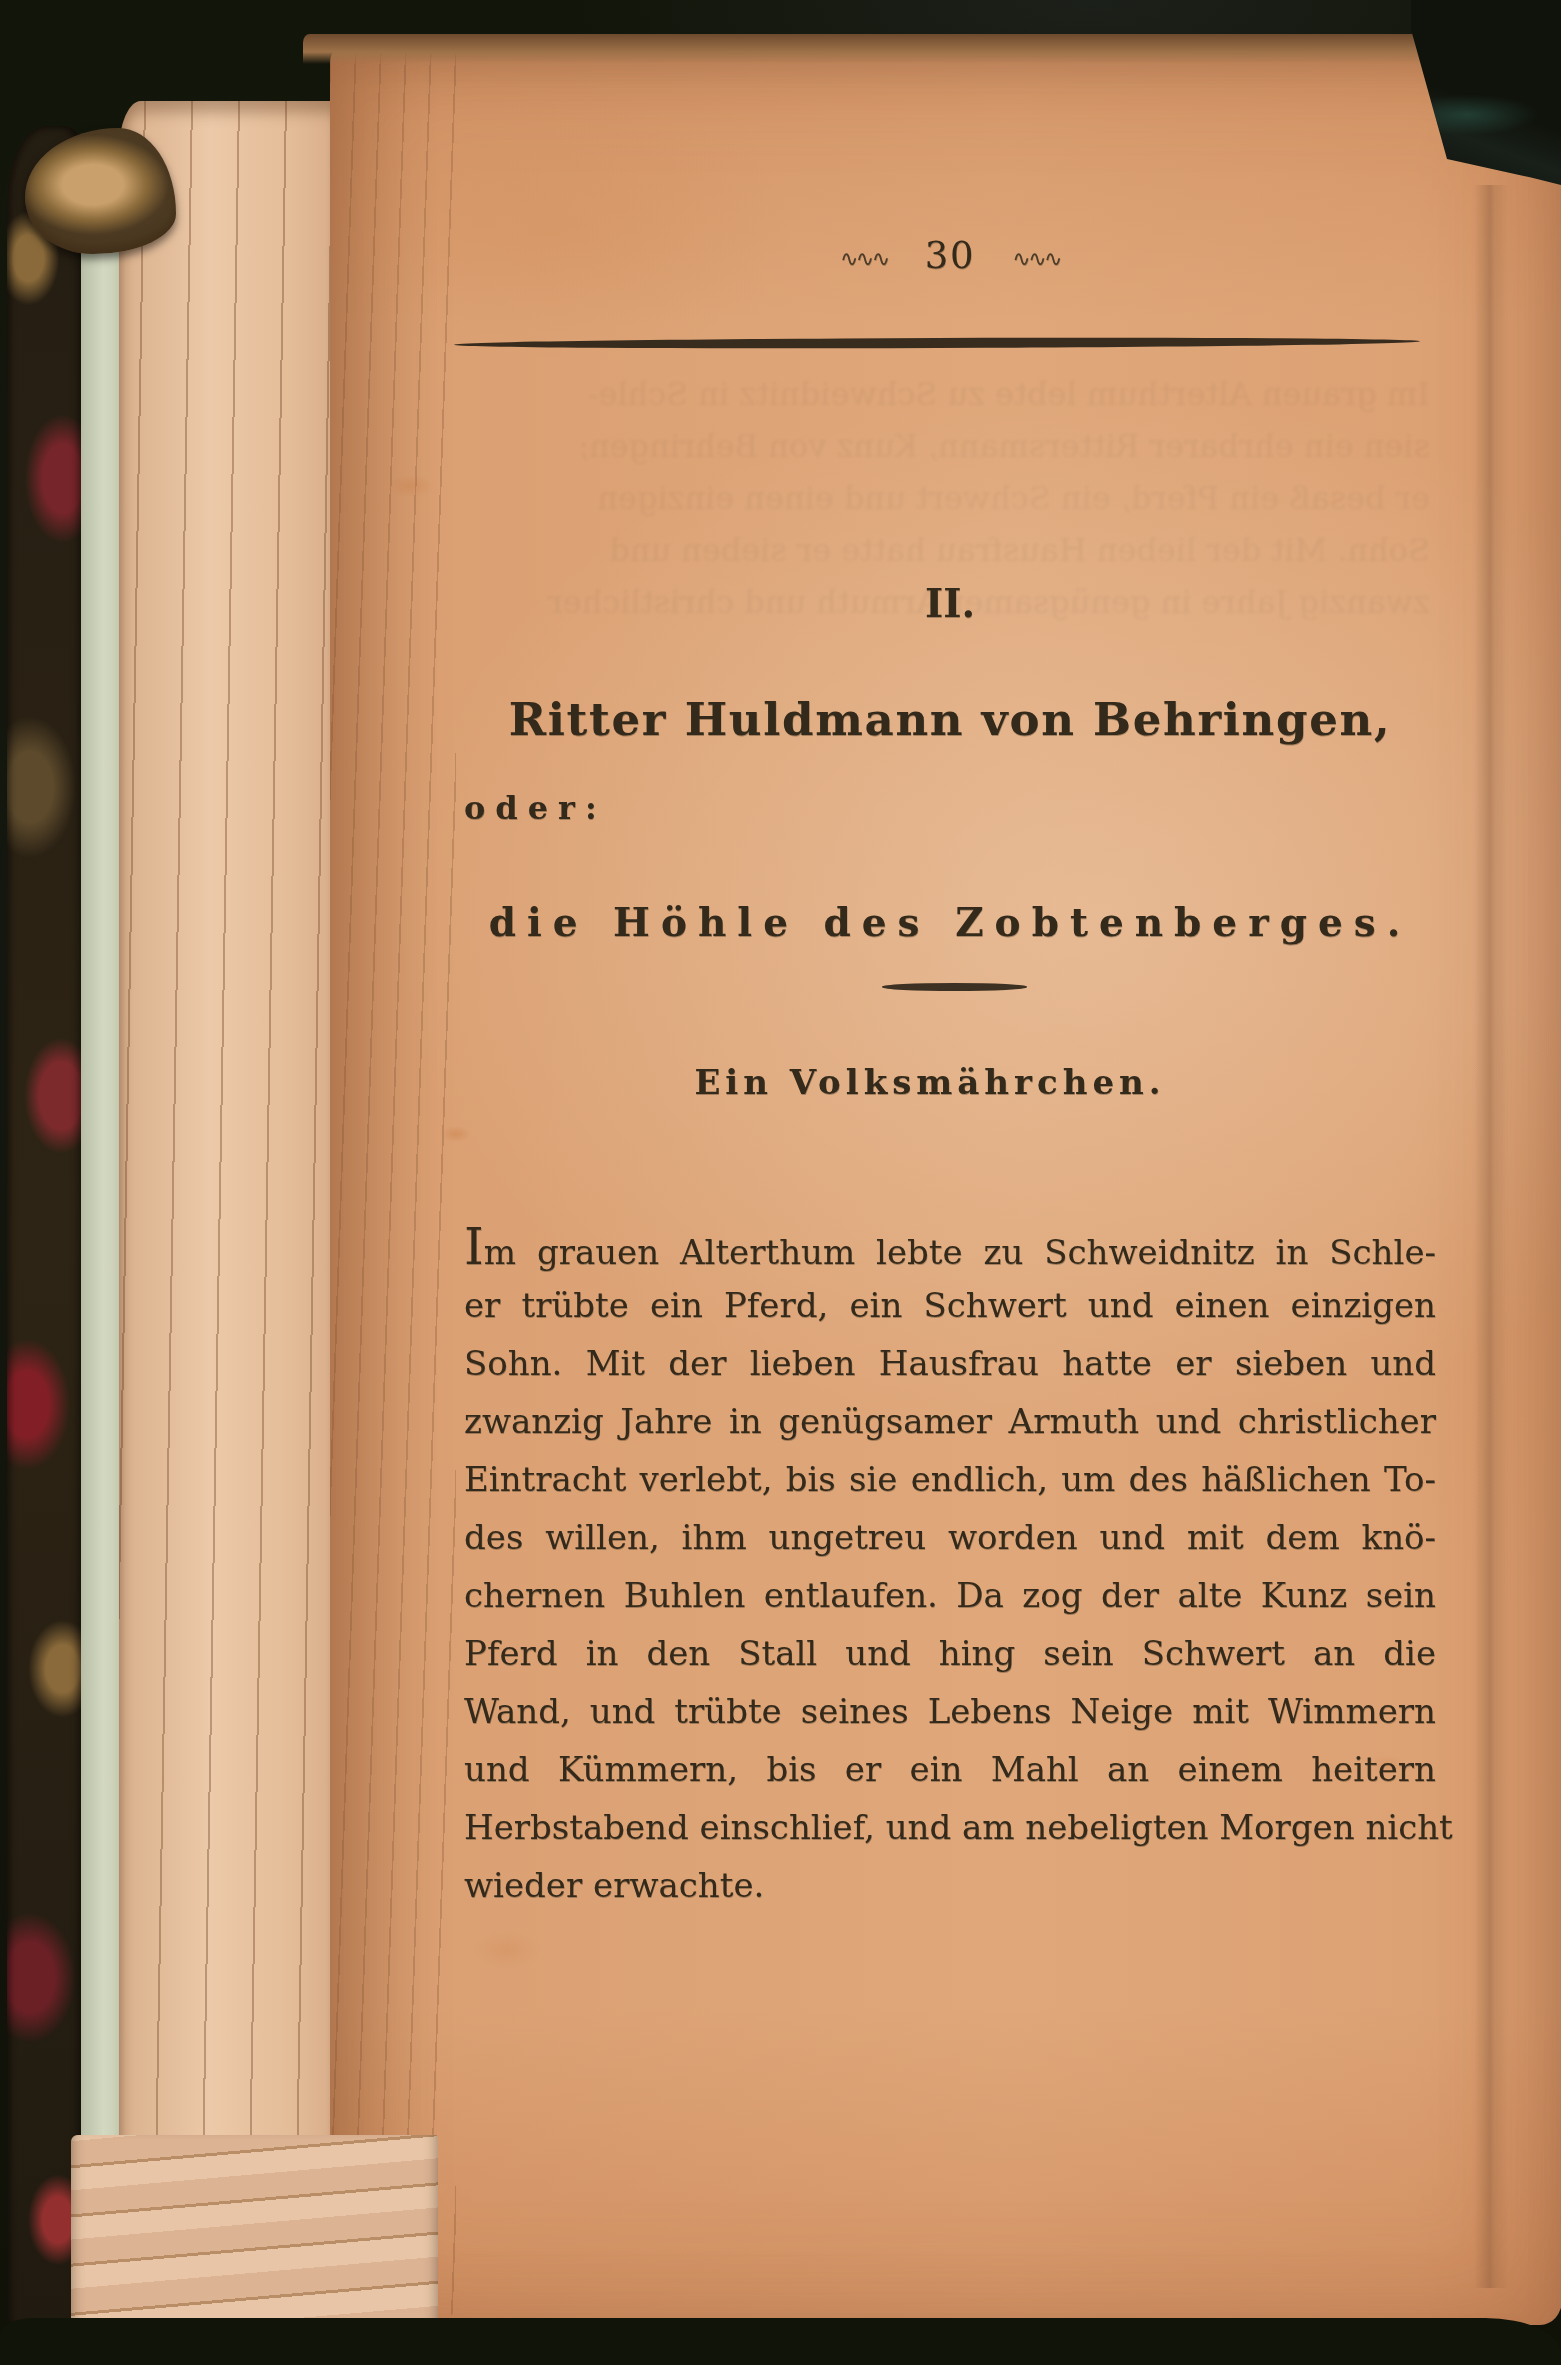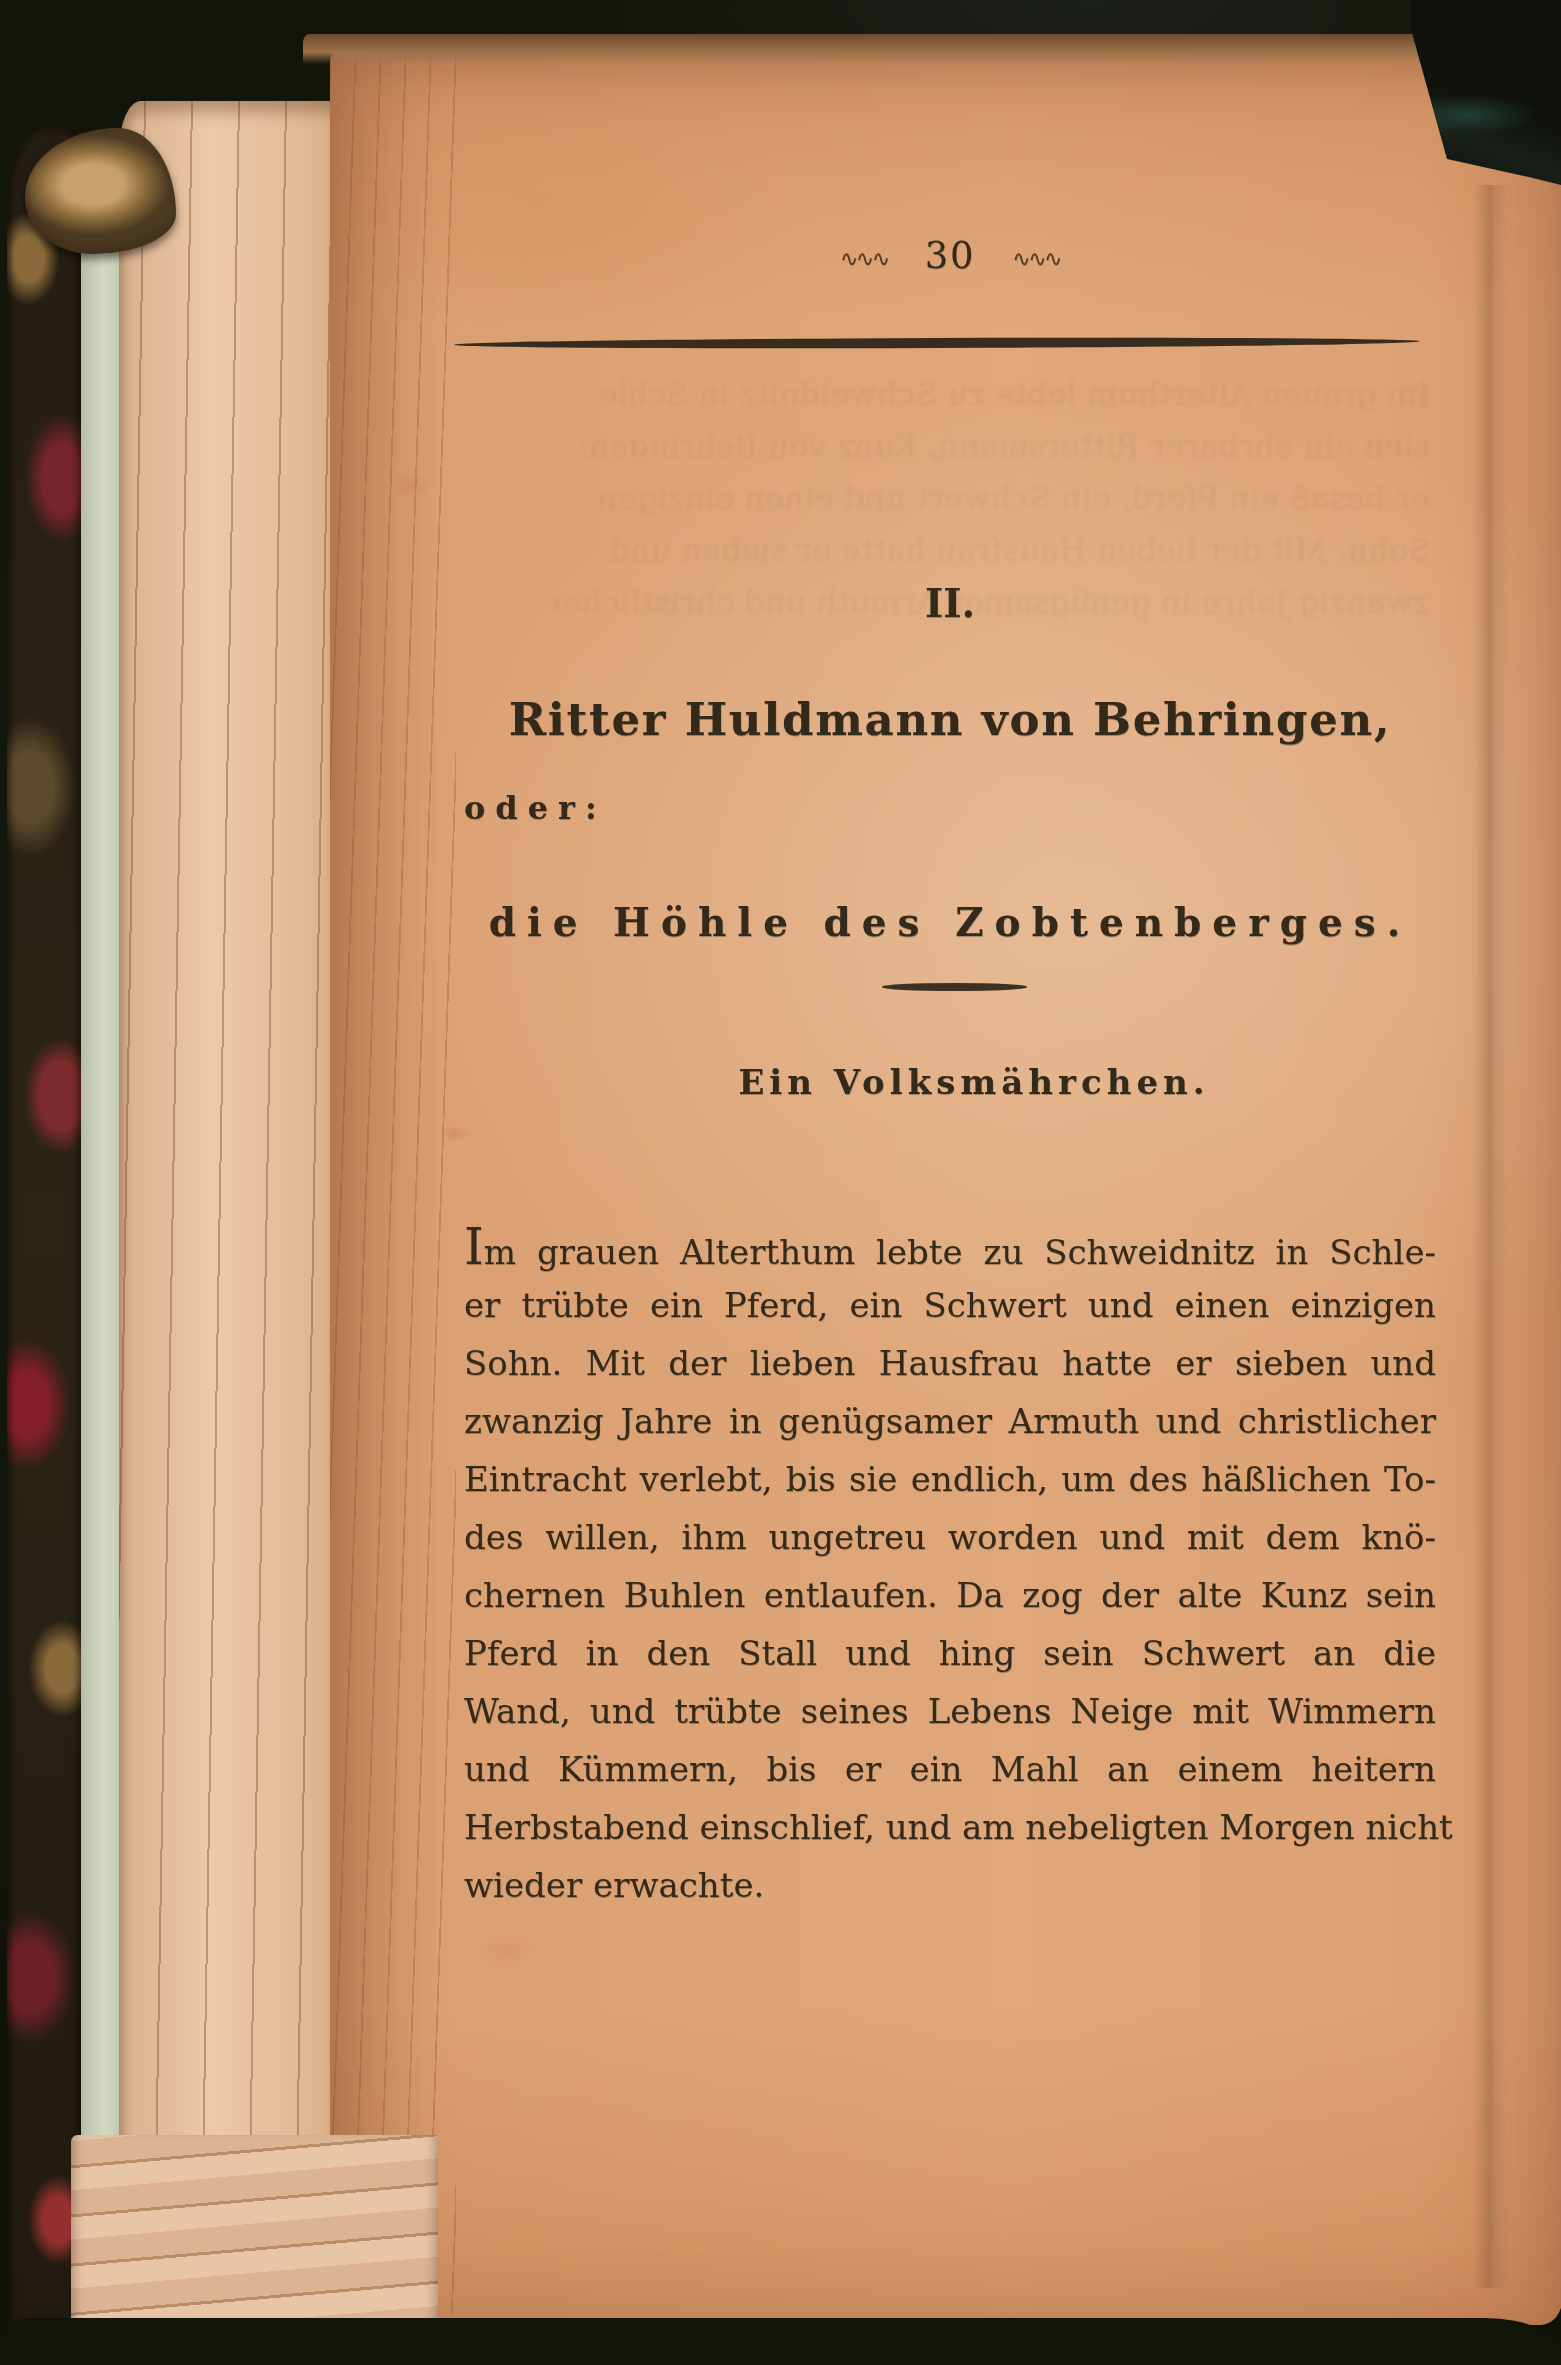--- a/index.html
+++ b/index.html
@@ -94,21 +94,21 @@
   .numeral{position:absolute;left:464px;top:580px;width:972px;z-index:6;
     text-align:center;font-size:39px;font-weight:bold;}
   .title1{position:absolute;left:464px;top:693px;width:972px;z-index:6;
     text-align:center;font-size:45px;font-weight:bold;letter-spacing:1.7px;}
   .title2{position:absolute;left:464px;top:789px;width:972px;z-index:6;
     font-size:32px;font-weight:bold;letter-spacing:10px;}
   .title3{position:absolute;left:464px;top:875px;width:972px;z-index:6;
     text-align:center;font-size:39px;font-weight:bold;letter-spacing:11px;margin-top:24px;}
   .rule-small{position:absolute;left:882px;top:983px;width:145px;height:7.6px;z-index:6;
     background:#2a2217;border-radius:50%;opacity:.9;}
-  .genre{position:absolute;left:488px;top:1062px;width:972px;z-index:6;
+  .genre{position:absolute;left:444px;top:1062px;width:972px;z-index:6;
     text-align:center;font-size:34px;font-weight:bold;letter-spacing:5px;}
   .body{position:absolute;left:464px;top:1218px;width:972px;z-index:6;font-size:34px;}
   .bline{height:58px;line-height:58px;text-align:justify;text-align-last:justify;white-space:nowrap;}
   .bline.first::first-letter{font-size:50px;}
   .bline.last{text-align-last:left;}
   .ghost{position:absolute;left:471px;top:368px;width:959px;z-index:3;opacity:.055;
     transform:scaleX(-1);filter:blur(1.7px);font-size:32px;line-height:52px;color:#3a2d1d;}
 </style>
 </head>
 <body>

